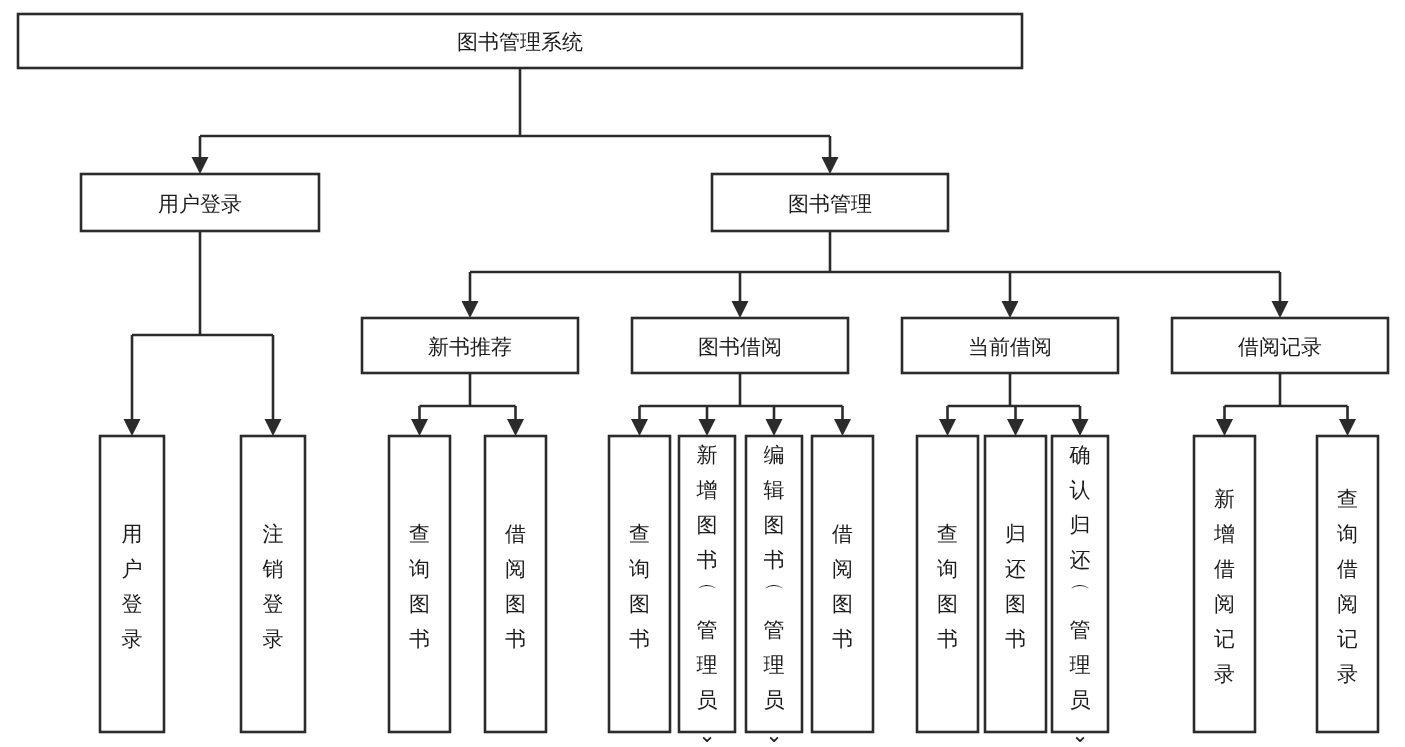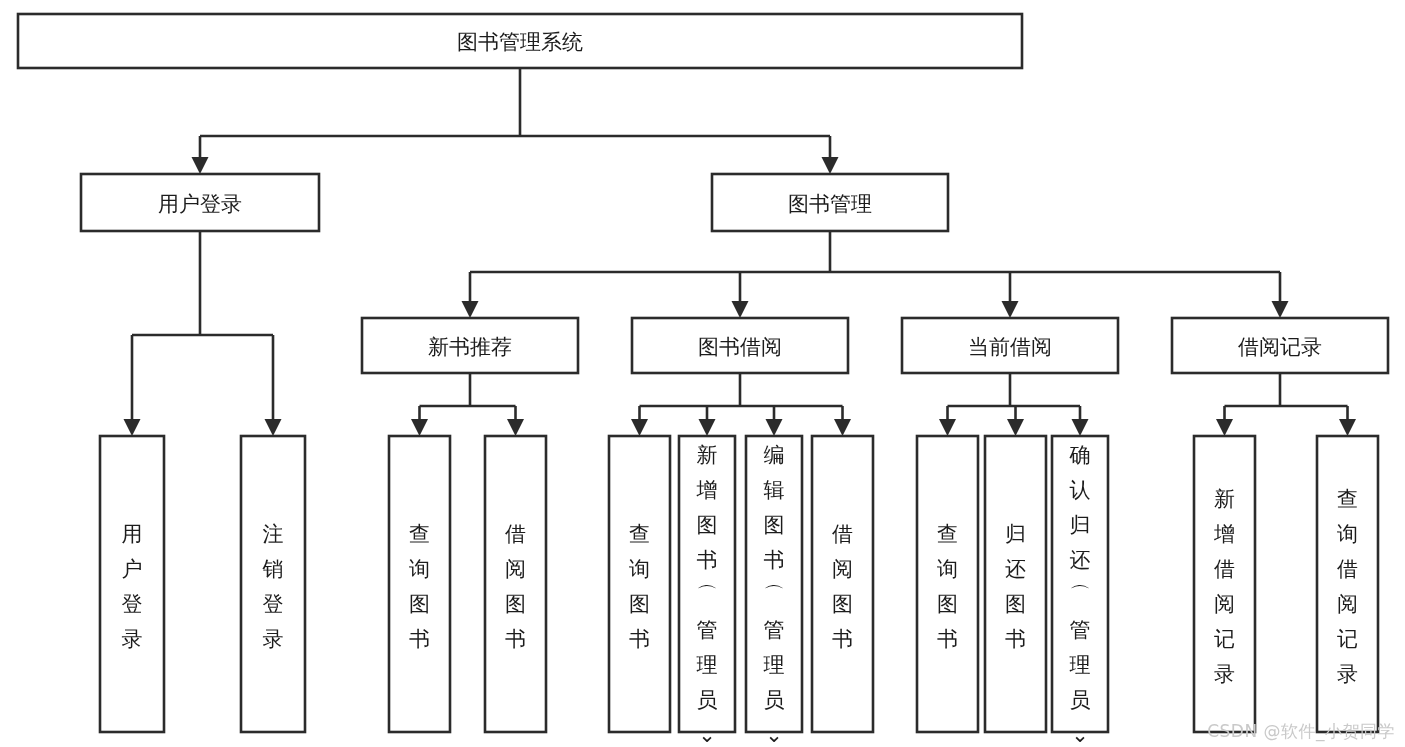--- a/index.html
+++ b/index.html
@@ -200,14 +200,13 @@
         <g>
           <rect x="1194" y="436" width="61" height="296" class="node-box"></rect>
           <text x="1224.5" y="506.3" class="node-label-v"><tspan x="1224.5" dy="0">新</tspan><tspan x="1224.5" dy="35">增</tspan><tspan x="1224.5" dy="35">借</tspan><tspan x="1224.5" dy="35">阅</tspan><tspan x="1224.5" dy="35">记</tspan><tspan x="1224.5" dy="35">录</tspan></text>
         </g>
         <g>
           <rect x="1317" y="436" width="61" height="296" class="node-box"></rect>
           <text x="1347.5" y="506.3" class="node-label-v"><tspan x="1347.5" dy="0">查</tspan><tspan x="1347.5" dy="35">询</tspan><tspan x="1347.5" dy="35">借</tspan><tspan x="1347.5" dy="35">阅</tspan><tspan x="1347.5" dy="35">记</tspan><tspan x="1347.5" dy="35">录</tspan></text>
         </g>
       </g>
   </svg>
-  <div class="watermark-text">CSDN @软件_小贺同学</div>
 </div>
 
 </body></html>

